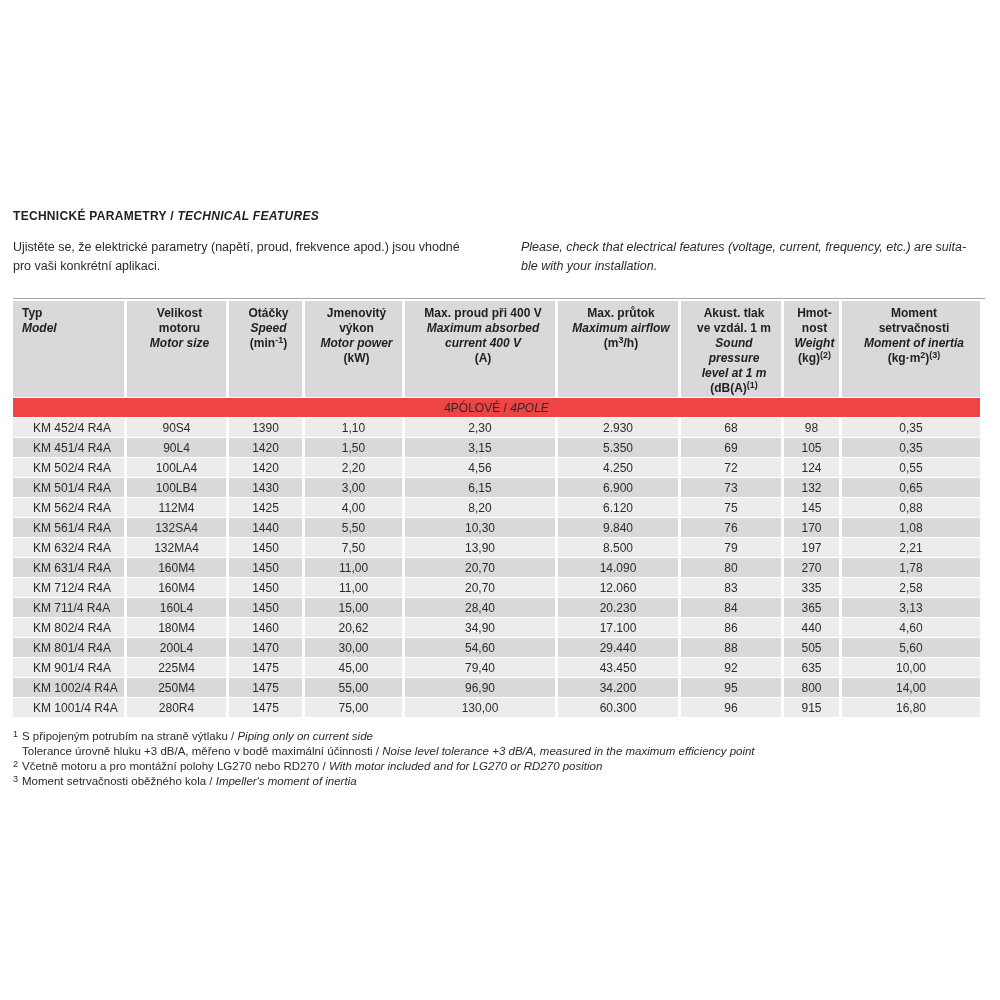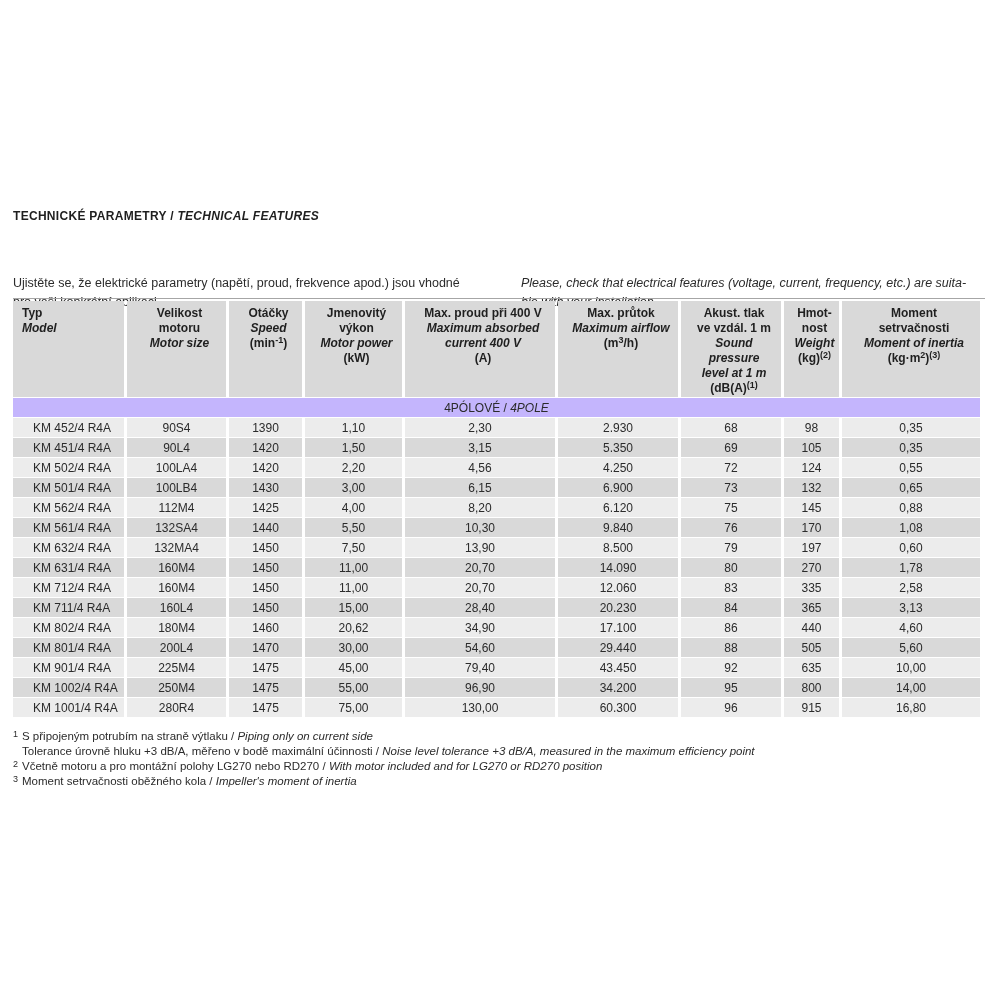--- a/index.html
+++ b/index.html
@@ -16,38 +16,37 @@
   .title {
     position: absolute; left: 13px; top: 205px;
     font-size: 12px; line-height: 22px; font-weight: bold;
     letter-spacing: 0.3px; color: #1f1f1f;
   }
   .title .it { font-style: italic; }
 
   .intro {
     position: absolute; left: 13px; top: 238px; width: 975px;
     display: flex;
-    margin-top: 36px;
   }
   .intro p { font-size: 12.5px; line-height: 19px; color: #2b2b2b; }
   .intro .cz { width: 478px; }
   .intro .en { flex: 1; margin-left: 30px; font-style: italic; }
 
   .rule { position: absolute; left: 13px; top: 298px; width: 972px; height: 1px; background: #a6a6a6; }
 
   .table-wrap { position: absolute; left: 10px; top: 300px; }
   table { border-collapse: separate; border-spacing: 3px 1px; table-layout: fixed; }
   th {
     background: #d9d9d9; vertical-align: top; text-align: center;
     height: 82px; padding: 5px 2px 0 8px;
     font-size: 12px; line-height: 15px; font-weight: bold; color: #1f1f1f;
   }
   th.left { text-align: left; padding-left: 9px; }
   .section-td {
-    background: #c4b5fd; text-align: center;
+    background: #ef4444; text-align: center;
     height: 19px; font-size: 12px; color: #2b2b2b;
   }
   tbody td {
     height: 19px; font-size: 12px; text-align: center;
     padding: 0 2px; color: #2b2b2b; vertical-align: middle;
   }
   tbody td.model { text-align: left; padding-left: 20px; }
   tbody tr:nth-child(odd) td { background: #ececec; }
   tbody tr:nth-child(even) td { background: #d9d9d9; }
 
@@ -215,21 +214,21 @@
           </tr>
           <tr>
             <td class="model">KM 632/4 R4A</td>
             <td>132MA4</td>
             <td>1450</td>
             <td>7,50</td>
             <td>13,90</td>
             <td>8.500</td>
             <td>79</td>
             <td>197</td>
-            <td>0,60</td>
+            <td>2,21</td>
           </tr>
           <tr>
             <td class="model">KM 631/4 R4A</td>
             <td>160M4</td>
             <td>1450</td>
             <td>11,00</td>
             <td>20,70</td>
             <td>14.090</td>
             <td>80</td>
             <td>270</td>

